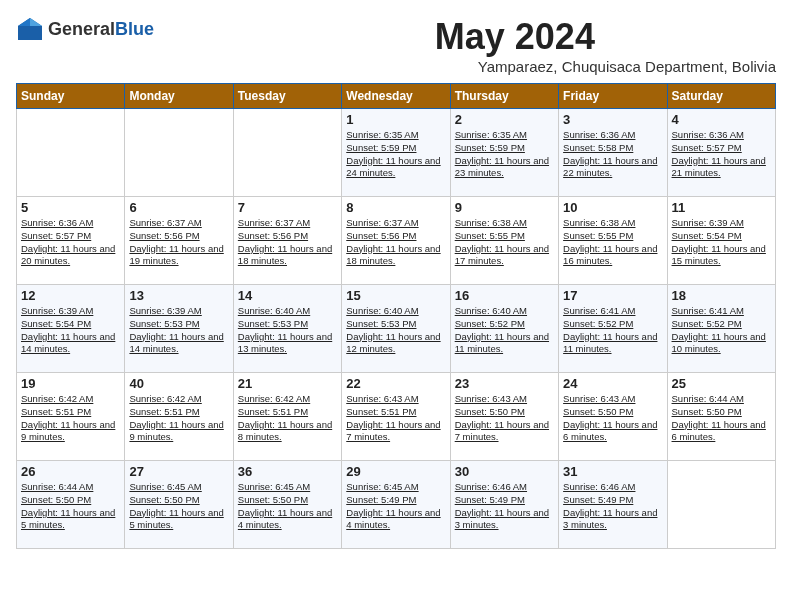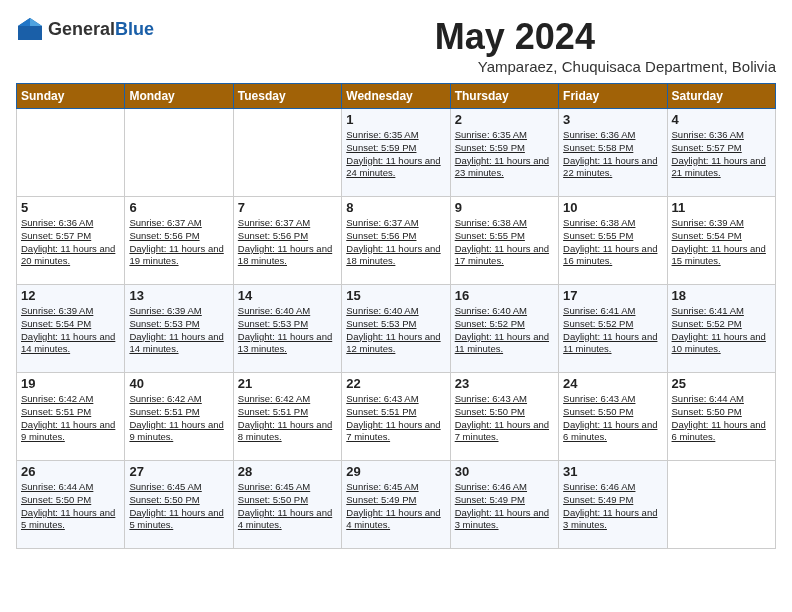--- a/index.html
+++ b/index.html
@@ -288,21 +288,21 @@
 Sunset: 5:50 PM
 Daylight: 11 hours and 5 minutes.</div>
         </td>
         <td>
           <div class="day-num">27</div>
           <div class="cell-text" style="white-space: pre-line;">Sunrise: 6:45 AM
 Sunset: 5:50 PM
 Daylight: 11 hours and 5 minutes.</div>
         </td>
         <td>
-          <div class="day-num">28</div>
+          <div class="day-num">36</div>
           <div class="cell-text" style="white-space: pre-line;">Sunrise: 6:45 AM
 Sunset: 5:50 PM
 Daylight: 11 hours and 4 minutes.</div>
         </td>
         <td>
           <div class="day-num">29</div>
           <div class="cell-text" style="white-space: pre-line;">Sunrise: 6:45 AM
 Sunset: 5:49 PM
 Daylight: 11 hours and 4 minutes.</div>
         </td>

